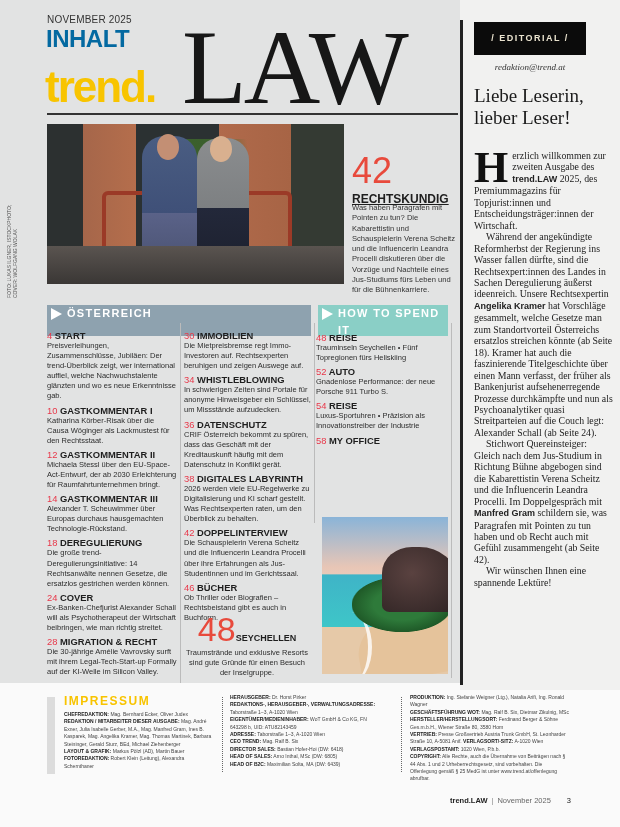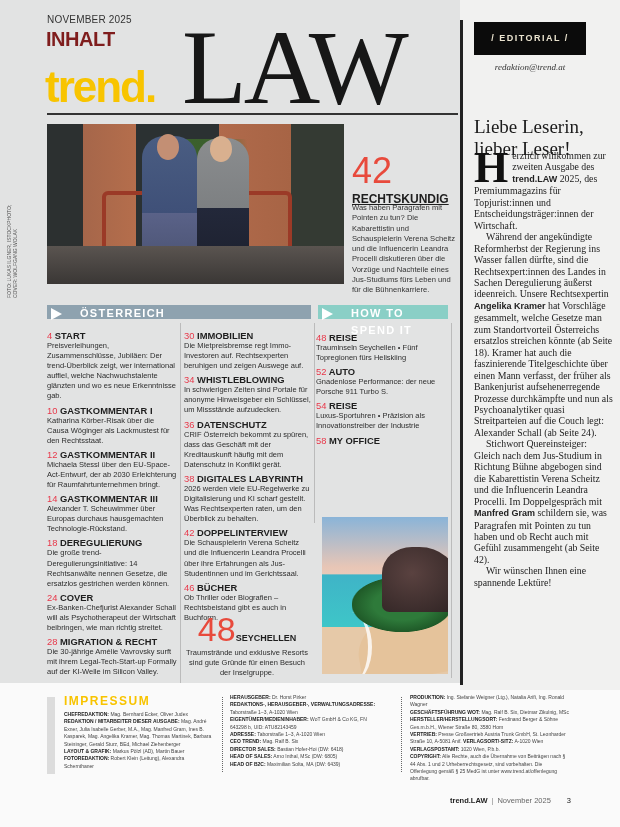--- a/index.html
+++ b/index.html
@@ -5,21 +5,21 @@
   * { box-sizing: border-box; margin: 0; padding: 0; }
   html, body { width: 620px; height: 827px; overflow: hidden; background: #fafafa; }
   body { position: relative; font-family: "Liberation Sans", sans-serif; color: #1e1e1e; }
 
   .left-panel { position: absolute; left: 0; top: 0; width: 460px; height: 683px; background: #e2e3e3; }
   .right-panel { position: absolute; left: 460px; top: 0; width: 160px; height: 690px; background: #f1f1f0; }
   .divider-v { position: absolute; left: 460px; top: 20px; width: 3px; height: 665px; background: #222; }
 
   
   .month { position: absolute; left: 47px; top: 14px; font-size: 10px; letter-spacing: 0.2px; color: #333; }
-  .inhalt { position: absolute; left: 46px; top: 25px; font-size: 20px; font-weight: bold; color: #7f1d1d; letter-spacing: -0.5px; line-height: 28px; }
+  .inhalt { position: absolute; left: 46px; top: 25px; font-size: 24px; font-weight: bold; color: #0369a1; letter-spacing: -0.5px; line-height: 28px; }
   .trend { position: absolute; left: 45px; top: 65px; font-size: 44px; font-weight: bold; color: #f8c400; letter-spacing: -2px; line-height: 44px; }
   .law { position: absolute; left: 182px; top: 18px; font-family: "Liberation Serif", serif; font-size: 106px; line-height: 100px; color: #171717; letter-spacing: -3px; }
   .header-rule { position: absolute; left: 47px; top: 113px; width: 411px; height: 2px; background: #333; }
 
   
   .photo-credit { position: absolute; left: 6px; top: 185px; width: 110px; transform: rotate(-90deg); transform-origin: left top; font-size: 5px; line-height: 6px; color: #555; top: 298px; }
   .cover-photo { position: absolute; left: 47px; top: 124px; width: 297px; height: 160px; overflow: hidden;
     background: linear-gradient(90deg, #2c3030 0%, #2c3030 12%, #a5664a 12%, #b56e4c 30%, #2b3132 30%, #2b3132 58%, #b06a4b 58%, #a76445 82%, #343a33 82%); }
   .cover-photo .ground { position: absolute; left: 0; bottom: 0; width: 100%; height: 38px; background: linear-gradient(#5a5450, #3a3735); }
   .cover-photo .bench { position: absolute; left: 55px; top: 67px; width: 190px; height: 62px; border: 4px solid #9b3a27; border-bottom-width: 6px; border-radius: 6px; }
@@ -27,21 +27,21 @@
   .cover-photo .person2 { position: absolute; left: 150px; top: 14px; width: 52px; height: 140px; background: linear-gradient(#8b8d8f 0%, #7d8082 50%, #23283a 50%, #1b1f2c 100%); border-radius: 22px 22px 6px 6px; }
   .cover-photo .head1 { position: absolute; left: 110px; top: 10px; width: 22px; height: 26px; background: #c38f74; border-radius: 50%; }
   .cover-photo .head2 { position: absolute; left: 163px; top: 12px; width: 22px; height: 26px; background: #d9b08f; border-radius: 50%; }
   .cover-photo .plants { position: absolute; left: 90px; top: 15px; width: 130px; height: 28px; background: radial-gradient(circle, #3f6b2b 30%, transparent 70%); opacity: .8; }
 
   .feature-num { position: absolute; left: 352px; top: 153px; font-size: 36px; color: #e84a3c; line-height: 36px; }
   .feature-title { position: absolute; left: 352px; top: 192px; font-size: 12px; font-weight: bold; color: #1e1e1e; text-decoration: underline; }
   .feature-text { position: absolute; left: 352px; top: 203px; width: 108px; font-size: 7.6px; line-height: 10.3px; color: #333; }
 
   
-  .sec-bar { position: absolute; top: 305px; height: 14px; color: #fff; font-size: 11px; font-weight: bold; letter-spacing: 1.3px; line-height: 17px; padding-left: 33px; }
+  .sec-bar { position: absolute; top: 305px; height: 31px; color: #fff; font-size: 11px; font-weight: bold; letter-spacing: 1.3px; line-height: 17px; padding-left: 20px; }
   .sec-bar .tri { position: absolute; left: 4px; top: 3px; width: 0; height: 0; border-top: 6px solid transparent; border-bottom: 6px solid transparent; border-left: 11px solid #fff; }
   .sec-oest { left: 47px; width: 264px; background: #8ea2af; }
   .sec-spend { left: 318px; width: 130px; background: #8acfc6; }
 
   .col-rule { position: absolute; top: 323px; width: 1px; background: #bbb; }
 
   .toc { position: absolute; }
   .toc-item { margin-bottom: 3px; }
   .toc-head { font-size: 9.4px; font-weight: bold; line-height: 11px; color: #1e1e1e; }
   .toc-num { color: #e8384a; font-weight: normal; }
@@ -59,21 +59,21 @@
   .sey-photo { position: absolute; left: 322px; top: 517px; width: 126px; height: 157px; overflow: hidden;
     background: linear-gradient(180deg, #8ab4d8 0%, #e8c6b6 32%, #e9c9b9 36%, #3fb4c7 37%, #3ec6c8 70%, #e6c9a8 70%); }
   .sey-photo .rocks { position: absolute; left: 60px; top: 30px; width: 75px; height: 65px; background: radial-gradient(ellipse at 40% 40%, #5a4240, #2e2323); border-radius: 40% 50% 10% 10%; }
   .sey-photo .trees { position: absolute; left: 30px; top: 60px; width: 100px; height: 55px; background: radial-gradient(ellipse, #2e7a3a 40%, #1f5a28 70%, transparent 72%); }
   .sey-photo .sand { position: absolute; left: 35px; top: 90px; width: 110px; height: 70px; background: #e5c39b; border-radius: 60% 0 0 0; transform: rotate(-10deg); }
   .sey-photo .foam { position: absolute; left: 10px; top: 95px; width: 40px; height: 70px; border-right: 4px solid rgba(255,255,255,.8); border-radius: 50%; }
 
   
   .edit-badge { position: absolute; left: 474px; top: 22px; width: 112px; height: 33px; background: #0b0b0b; color: #eae3cf; font-size: 9px; font-weight: bold; letter-spacing: 1.5px; text-align: center; line-height: 33px; }
   .edit-email { position: absolute; left: 474px; top: 62px; width: 112px; text-align: center; font-family: "Liberation Serif", serif; font-style: italic; font-size: 9px; color: #333; }
-  .edit-title { position: absolute; left: 474px; top: 116px; font-family: "Liberation Serif", serif; font-size: 19px; line-height: 22px; color: #1b1b1b; }
+  .edit-title { position: absolute; left: 474px; top: 85px; font-family: "Liberation Serif", serif; font-size: 19px; line-height: 22px; color: #1b1b1b; }
   .edit-body { position: absolute; left: 474px; top: 150px; width: 140px; font-family: "Liberation Serif", serif; font-size: 9.8px; line-height: 11.45px; color: #222; }
   .dropcap { float: left; font-family: "Liberation Serif", serif; font-weight: bold; font-size: 44px; line-height: 34px; margin: 1px 4px 0 0; color: #111; }
   .edit-body p { margin: 0; }
   .edit-body .indent { text-indent: 12px; }
   .edit-body b { font-family: "Liberation Sans", sans-serif; font-size: 9px; }
 
   
   .imp-bar { position: absolute; left: 47px; top: 697px; width: 8px; height: 77px; background: #dcdcdc; }
   .imp-title { position: absolute; left: 64px; top: 694px; font-size: 12px; font-weight: bold; color: #f8c400; letter-spacing: 1.5px; }
   .imp-col { position: absolute; font-size: 5px; line-height: 7.4px; color: #444; }

